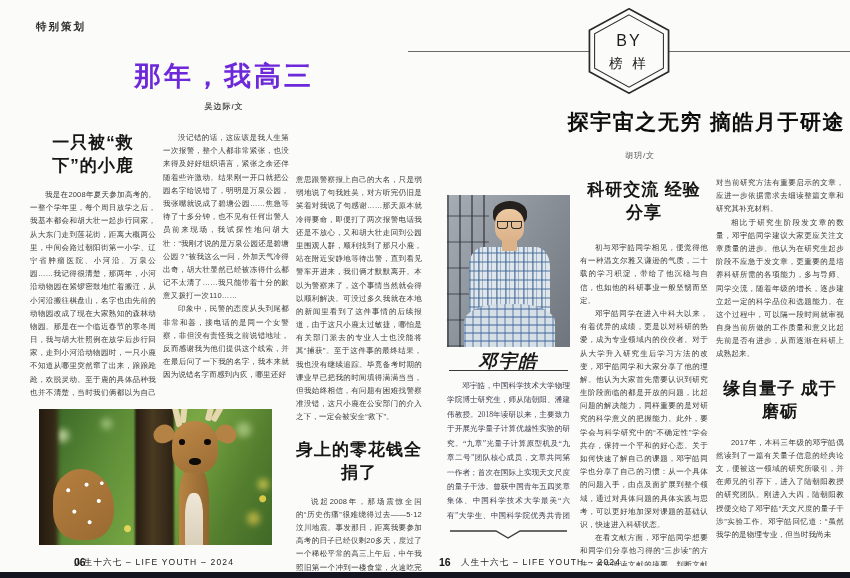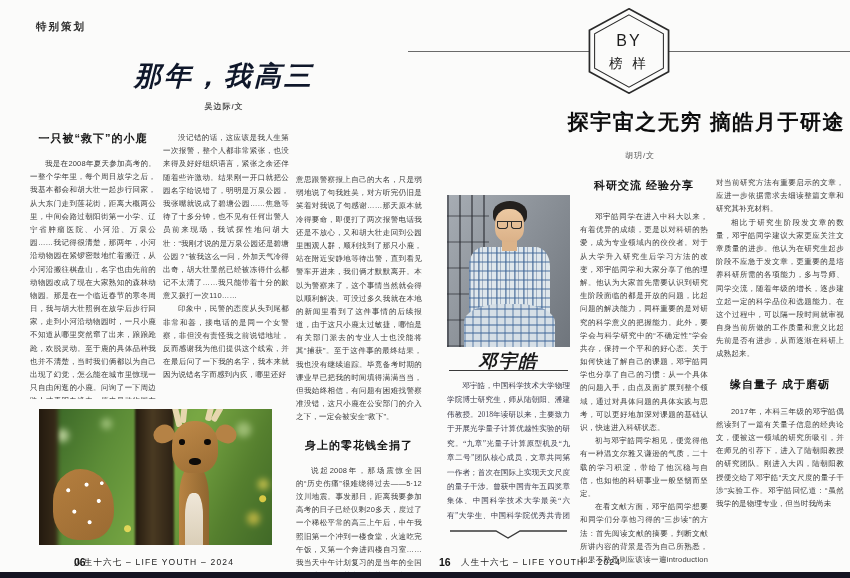--- a/index.html
+++ b/index.html
@@ -4,26 +4,26 @@
 <style>
   * { margin:0; padding:0; box-sizing:border-box; }
   html,body { width:850px; height:578px; }
   body { font-family:"Liberation Sans", sans-serif; background:#fbfbfa; position:relative; overflow:hidden; }
   .abs { position:absolute; }
 
   
   .bodycol p { font-size:7.5px; line-height:1.76; text-align:justify; text-indent:2em;
                color:#3a3a3a; letter-spacing:.2px; }
   .bodycol p.noindent { text-indent:0; }
-  .colhead { font-size:11px; font-weight:bold; color:#161616; text-align:center; letter-spacing:1px; }
+  .colhead { font-size:17px; font-weight:bold; color:#161616; text-align:center; letter-spacing:1px; }
 
   
   .eyebrow { left:36px; top:20px; font-size:10.5px; color:#2b2b2b; letter-spacing:2px; font-weight:bold; }
   .ltitle  { left:28px; top:58px; width:392px; text-align:center; font-size:27px; font-weight:900;
-             color:#0f172a; letter-spacing:3px;font-style:italic; }
+             color:#6d28d9; letter-spacing:3px; }
   .lbyline { left:28px; top:101px; width:392px; text-align:center; font-size:8px; color:#555; letter-spacing:1px;font-weight:bold; }
 
   .lcol1 { left:30px;  top:131px; width:126px; height:268px; overflow:hidden; }
   .lcol2 { left:163px; top:131px; width:126px; height:264px; overflow:hidden; }
   .lcol3 { left:296px; top:131px; width:126px; height:432px; overflow:hidden;margin-top:42px; }
   .lcol1 .colhead { margin-bottom:11px; }
   .sub2 { margin:14px 0 11px 0; }
 
   
   .deer-photo { left:39px; top:409px; width:233px; height:136px; overflow:hidden; background:#4c7a2f; }
@@ -215,22 +215,22 @@
     <div class="abs prule"></div>
     <div class="abs pbio">
       <p>邓宇皓，中国科学技术大学物理学院博士研究生，师从陆朝阳、潘建伟教授。2018年读研以来，主要致力于开展光学量子计算优越性实验的研究。“九章”光量子计算原型机及“九章二号”团队核心成员，文章共同第一作者；首次在国际上实现天文尺度的量子干涉。曾获中国青年五四奖章集体、中国科学技术大学最美“六有”大学生、中国科学院优秀共青团员、安徽省大学生年度人物、吴杭生教授纪念奖等荣誉。2023年3月，被中共中央宣传部、教育部评为2022年“最美大学生”。</p>
     </div>
     <svg class="abs chev" viewBox="0 0 119 12">
       <path d="M1 3 H47 L59 10 L71 3 H118" fill="none" stroke="#3a3a3a" stroke-width="1.4"></path>
     </svg>
 
     <div class="abs rcol2 bodycol">
       <div class="colhead">科研交流 经验分享</div>
+      <p>初与邓宇皓同学相见，便觉得他有一种温文尔雅又谦逊的气质，二十载的学习积淀，带给了他沉稳与自信，也如他的科研事业一般坚韧而坚定。</p>
       <p>邓宇皓同学在进入中科大以来，有着优异的成绩，更是以对科研的热爱，成为专业领域内的佼佼者。对于从大学升入研究生后学习方法的改变，邓宇皓同学和大家分享了他的理解。他认为大家首先需要认识到研究生阶段面临的都是开放的问题，比起问题的解决能力，同样重要的是对研究的科学意义的把握能力。此外，要学会与科学研究中的“不确定性”学会共存，保持一个平和的好心态。关于如何快速了解自己的课题，邓宇皓同学也分享了自己的习惯：从一个具体的问题入手，由点及面扩展到整个领域，通过对具体问题的具体实践与思考，可以更好地加深对课题的基础认识，快速进入科研状态。</p>
-      <p>初与邓宇皓同学相见，便觉得他有一种温文尔雅又谦逊的气质，二十载的学习积淀，带给了他沉稳与自信，也如他的科研事业一般坚韧而坚定。</p>
       <p>在看文献方面，邓宇皓同学想要和同学们分享他习得的“三步读”的方法：首先阅读文献的摘要，判断文献所讲内容的背景是否为自己所熟悉，如果不熟悉则应该读一遍introduction（介绍）；其次，一篇文章中信息密度最大的就是figure（图表），过一遍文章中的figure与caption（注释），就能获取到文章的主体内容，产生对文章科学意义的判断；最后，对于科学意义比较重要或</p>
     </div>
 
     <div class="abs rcol3 bodycol">
       <p class="noindent">对当前研究方法有重要启示的文章，应进一步依据需求去细读整篇文章和研究其补充材料。</p>
       <p>相比于研究生阶段发文章的数量，邓宇皓同学建议大家更应关注文章质量的进步。他认为在研究生起步阶段不应急于发文章，更重要的是培养科研所需的各项能力，多与导师、同学交流，随着年级的增长，逐步建立起一定的科学品位和选题能力。在这个过程中，可以隔一段时间就审视自身当前所做的工作质量和意义比起先前是否有进步，从而逐渐在科研上成熟起来。</p>
       <div class="colhead">缘自量子 成于磨砺</div>
       <p>2017年，本科三年级的邓宇皓偶然读到了一篇有关量子信息的经典论文，便被这一领域的研究所吸引，并在师兄的引荐下，进入了陆朝阳教授的研究团队。刚进入大四，陆朝阳教授便交给了邓宇皓“天文尺度的量子干涉”实验工作。邓宇皓回忆道：“虽然我学的是物理专业，但当时我尚未</p>
     </div>
 

